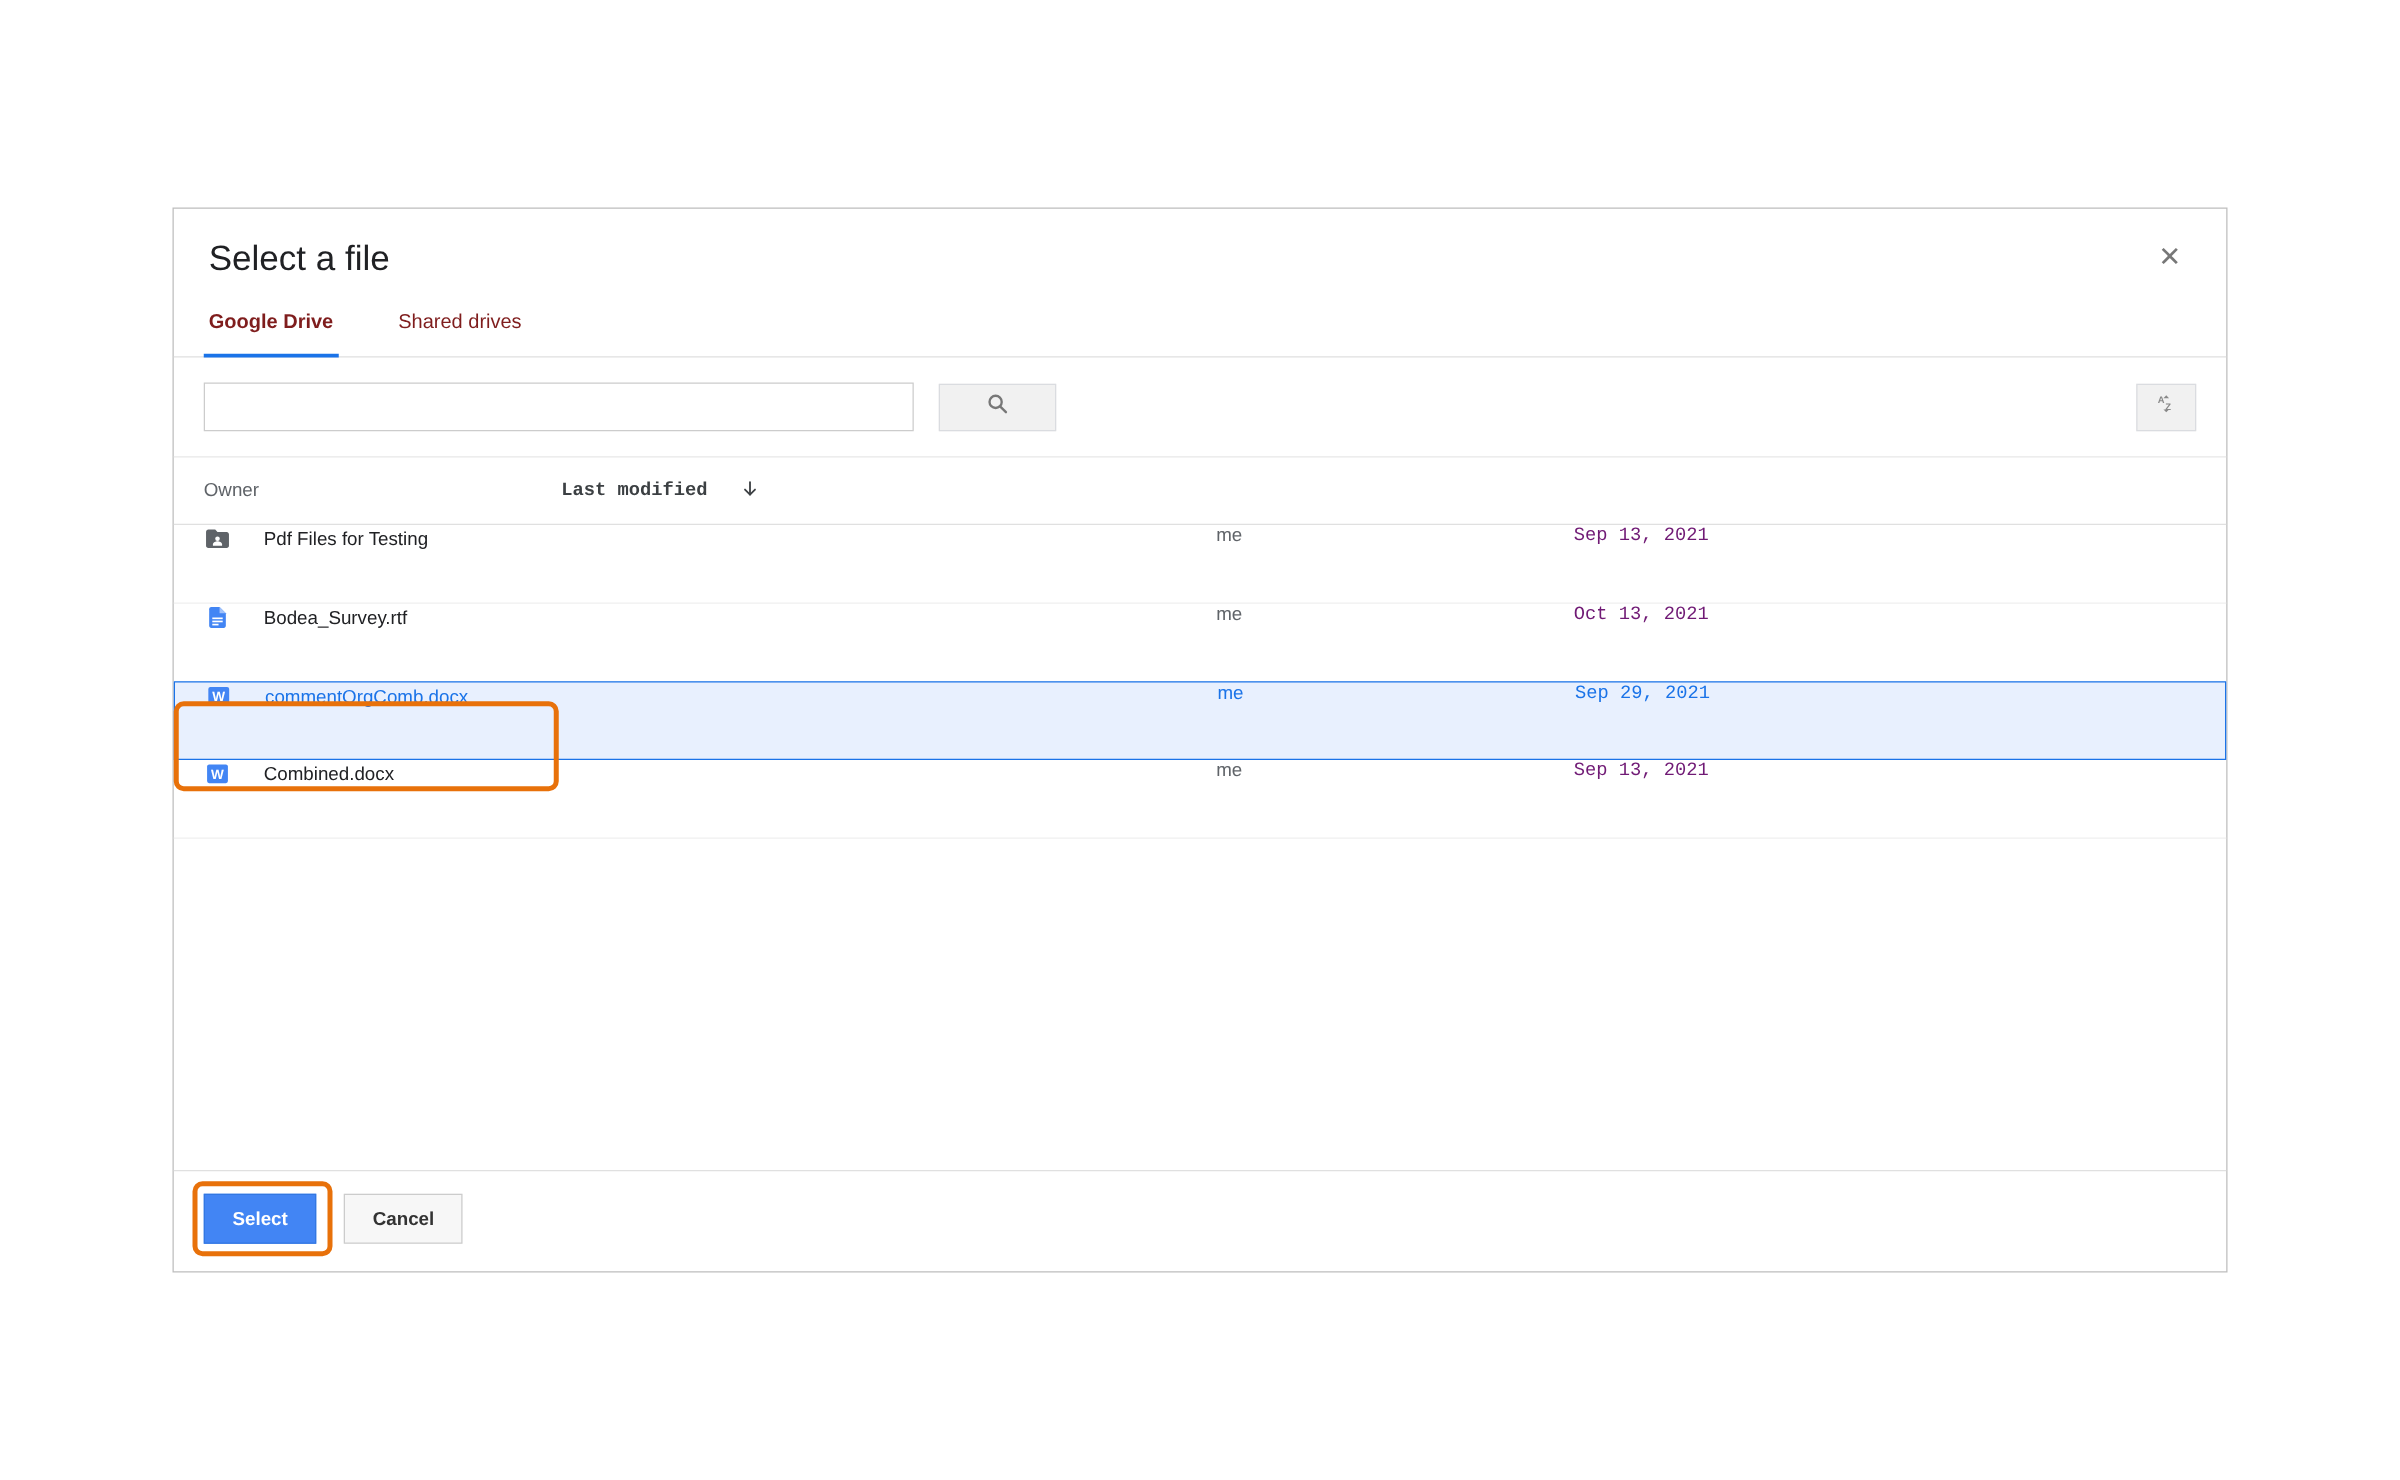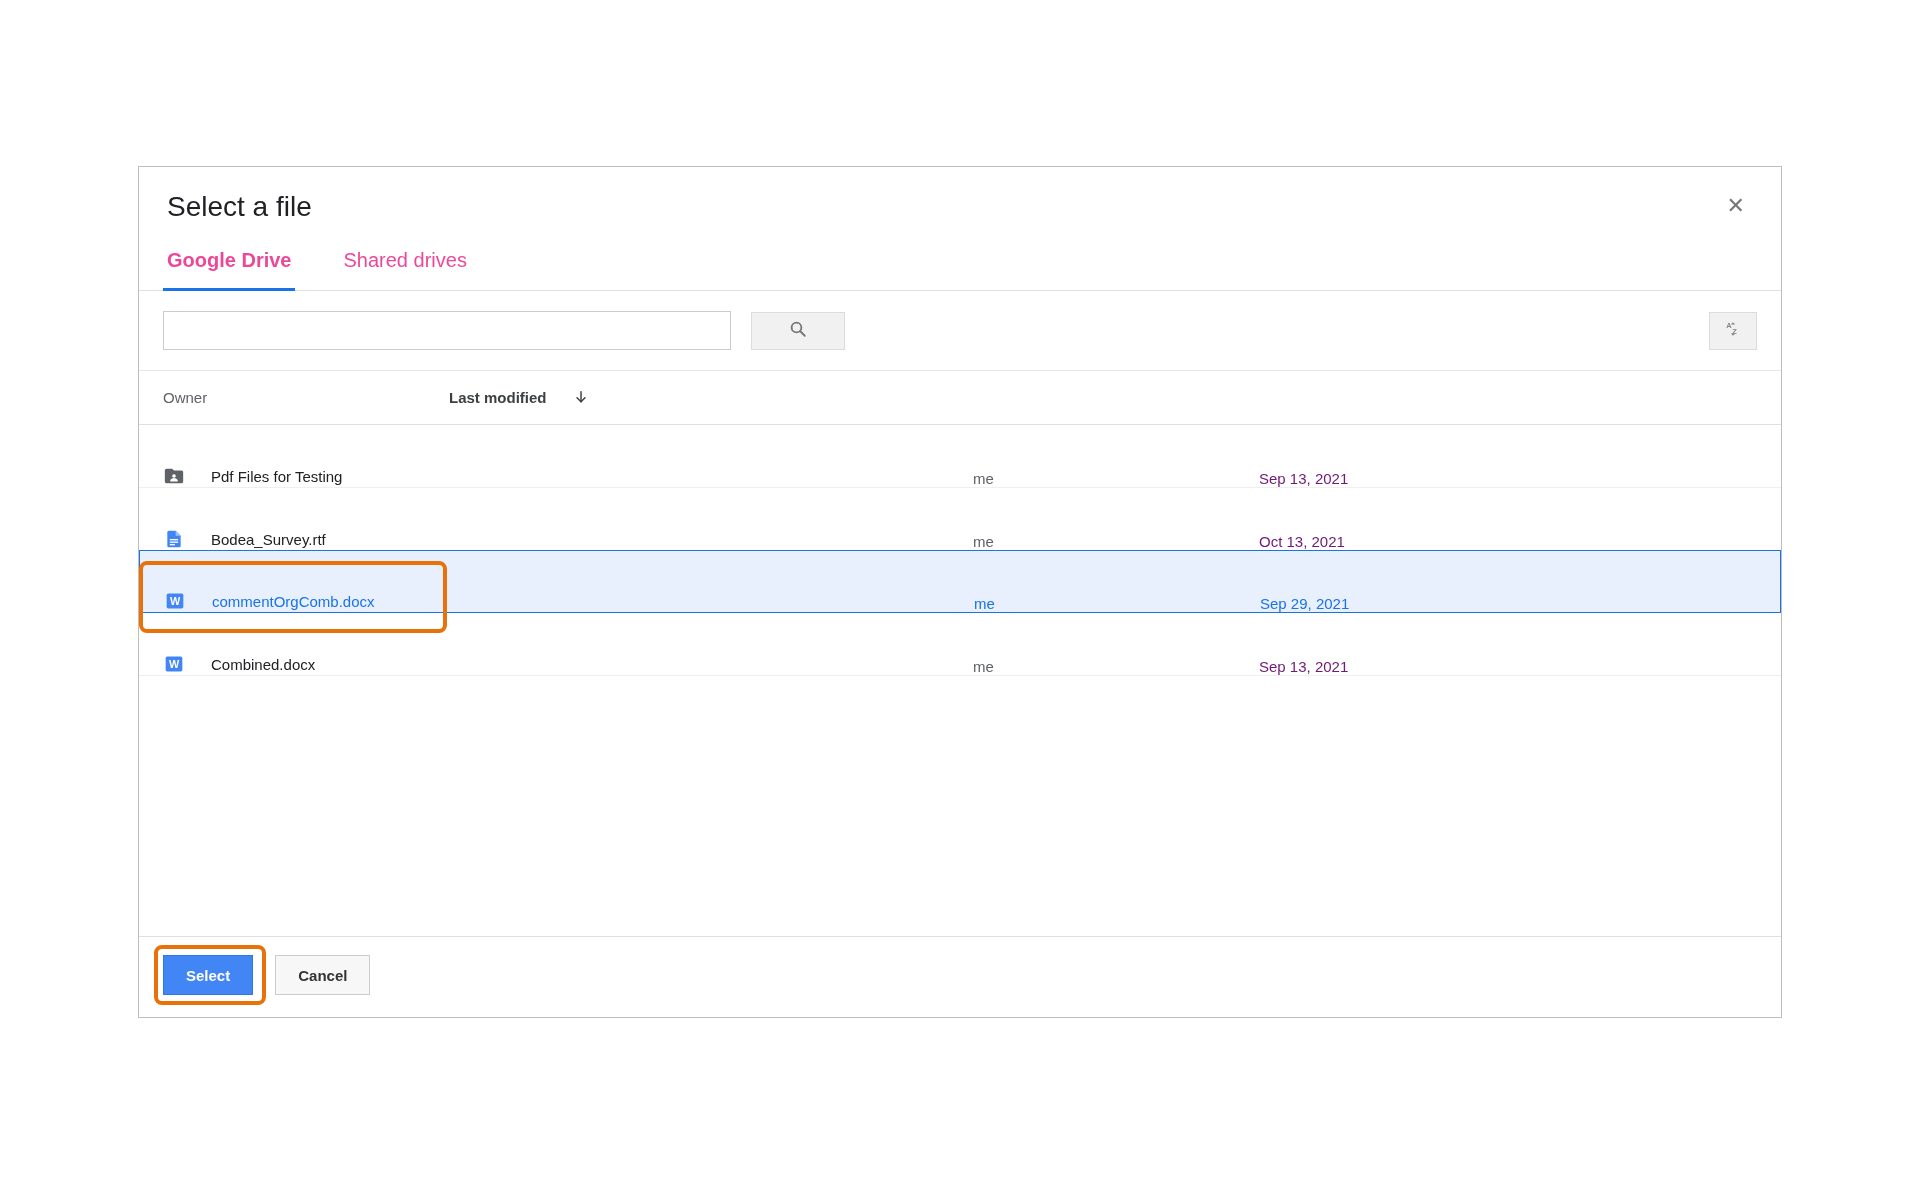--- a/index.html
+++ b/index.html
@@ -25,22 +25,22 @@
   .title { font-size: 28px; color: #202124; font-weight: 400; }
   .close { font-size: 22px; color: #777; cursor: pointer; padding: 4px 8px; line-height: 1; }
 
   .tabs {
     display: flex;
     padding: 26px 24px 0 24px;
     gap: 44px;
     border-bottom: 1px solid #e0e0e0;
   }
   .tab {
-    font-size: 20px;
-    color: #ec4899;
+    font-size: 16px;
+    color: #7f1d1d;
     padding: 0 4px 18px 4px;
     cursor: pointer;
     position: relative;
   }
   .tab.active { font-weight: 700; }
   .tab.active::after {
     content: "";
     position: absolute;
     left: 0; right: 0; bottom: -1px;
     height: 3px;
@@ -85,26 +85,26 @@
     display: flex;
     align-items: center;
     padding: 0 24px;
     height: 54px;
     border-bottom: 1px solid #e0e0e0;
     color: #5f6368;
     font-size: 15px;
   }
   .col-name  { flex: 0 0 810px; display: flex; align-items: center; }
   .col-owner { flex: 0 0 286px; }
-  .col-mod   { flex: 1; display: flex; align-items: center; gap: 26px; font-weight: 700; color: #3c4043; }
+  .col-mod   { flex: 1; display: flex; align-items: center; gap: 26px; font-weight: 700; color: #3c4043; font-family: Liberation Mono, monospace; }
   .sort-arrow svg { margin-top: 2px; }
 
   .row {
     display: flex;
-    align-items: flex-end;
+    align-items: flex-start;
     padding: 0 24px;
     height: 63px;
     border-bottom: 1px solid #efefef;
     color: #3c4043;
     font-size: 15px;
     cursor: pointer;
     position: relative;
   }
   .row .col-name { display: flex; align-items: center; gap: 26px; }
   .row .icon { width: 22px; height: 22px; display: flex; align-items: center; justify-content: center; }

